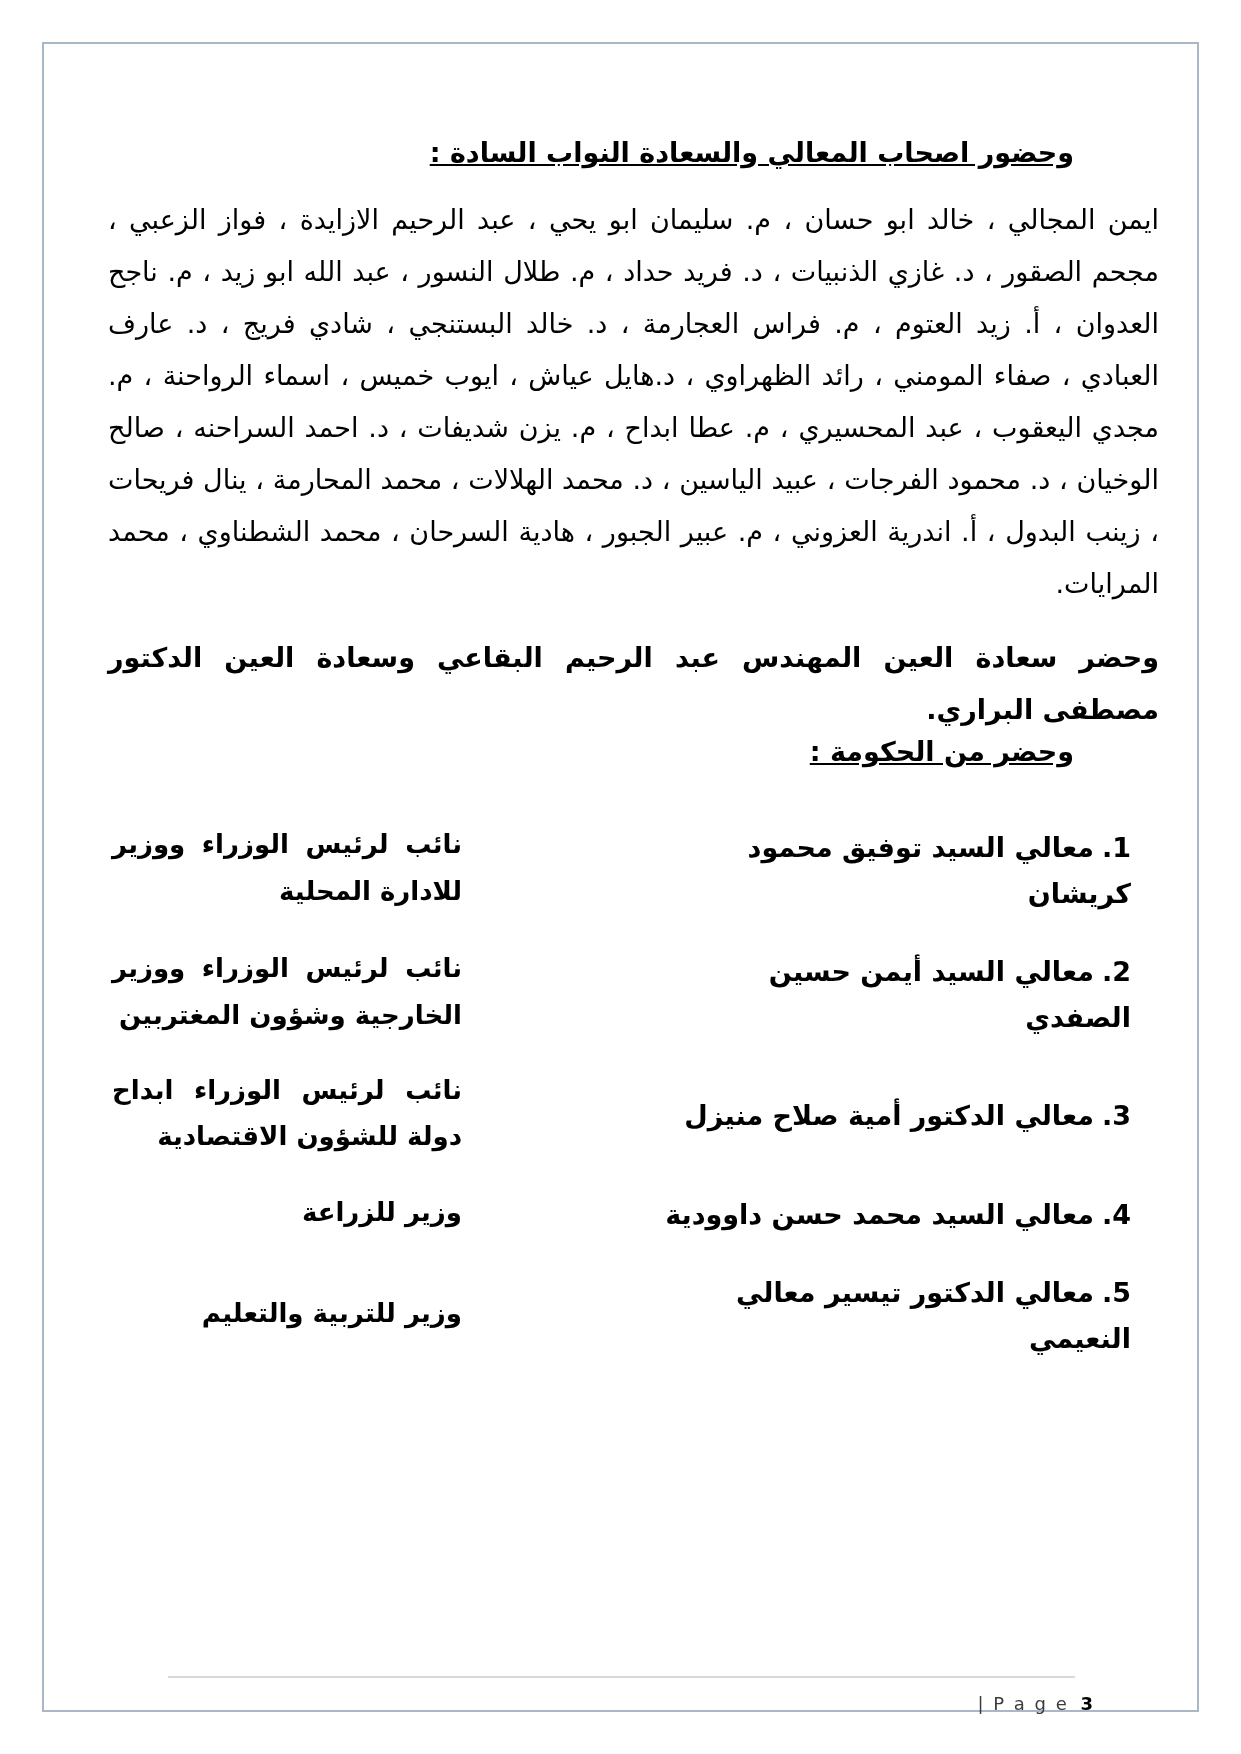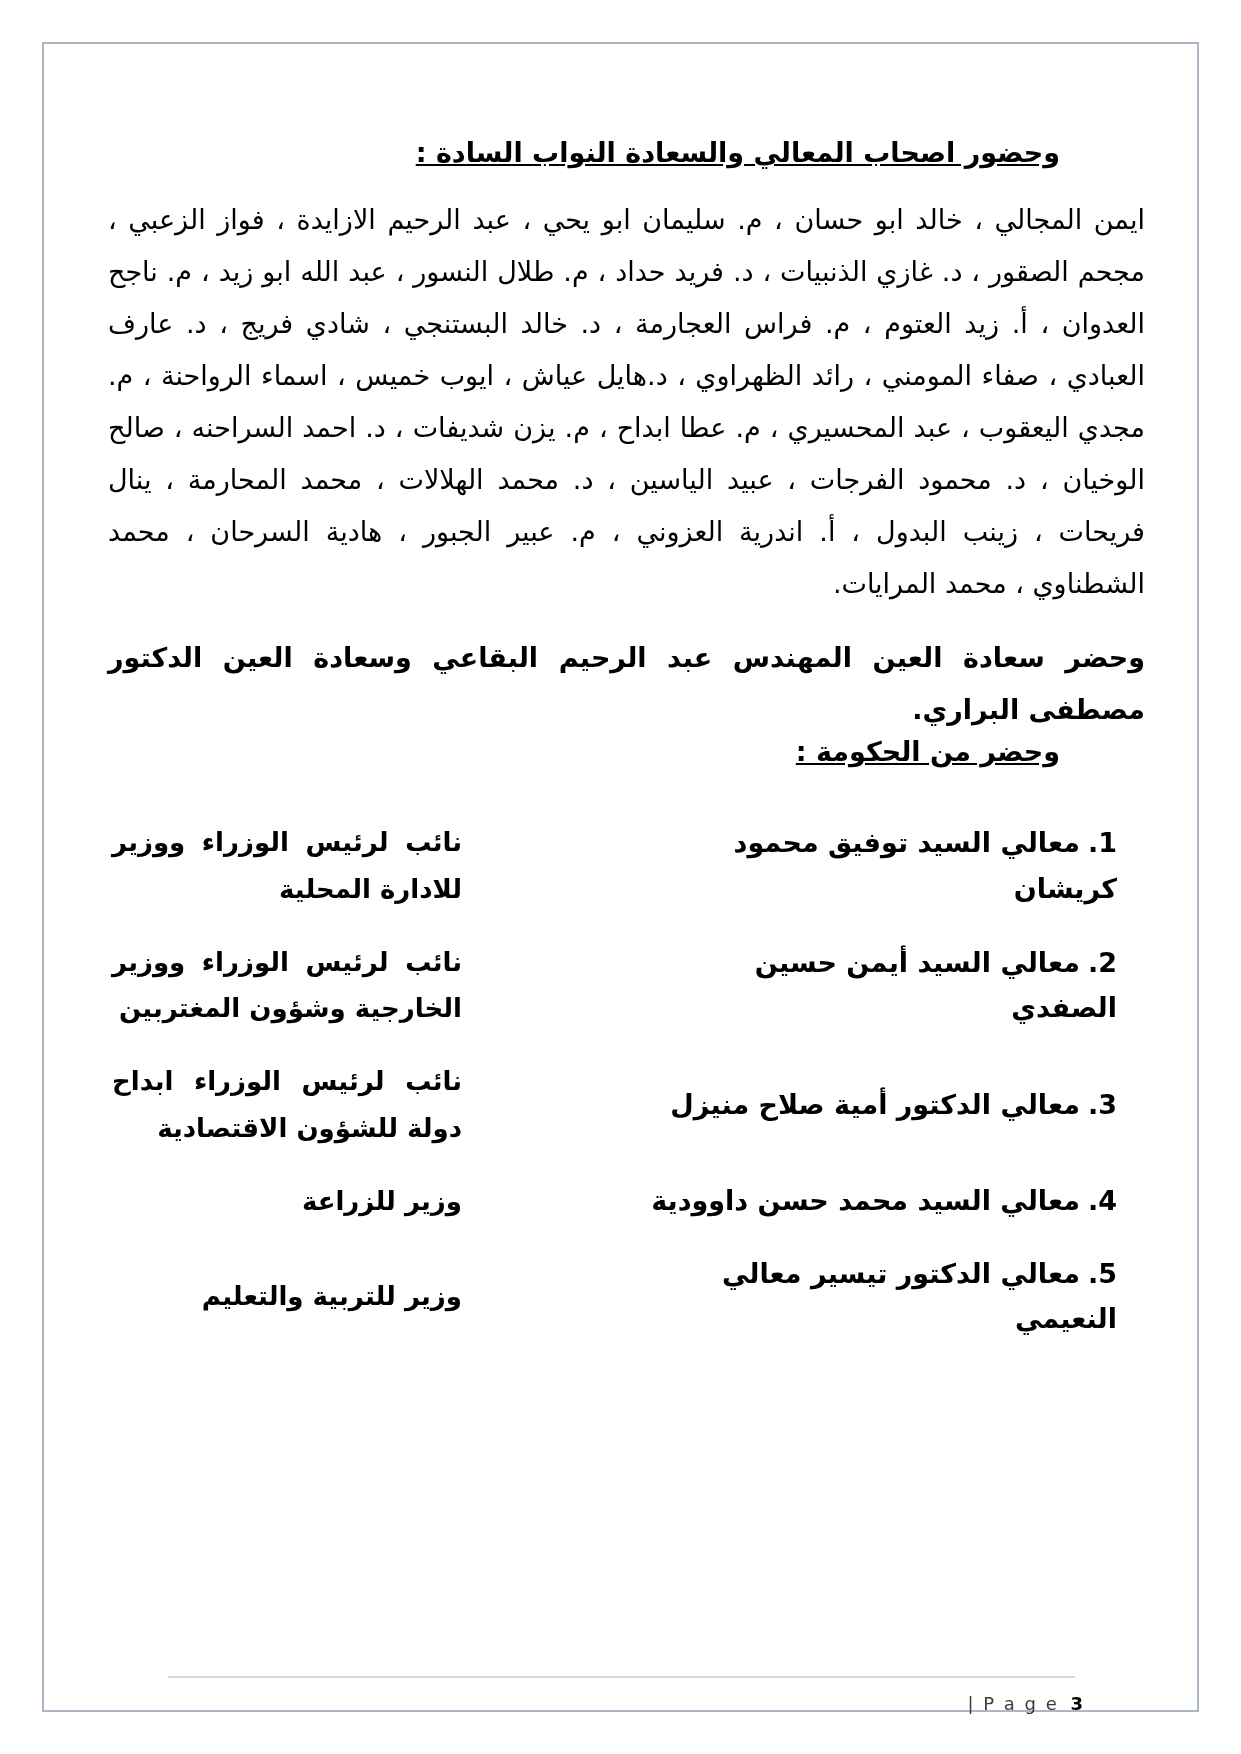--- a/index.html
+++ b/index.html
@@ -25,21 +25,21 @@
     border: 2px solid #a9b7c7;
     pointer-events: none;
   }
   .content {
     position: absolute;
     top: 42px;
     left: 42px;
     right: 42px;
     bottom: 42px;
     box-sizing: border-box;
-    padding: 95px 54px 120px 66px;
+    padding: 95px 40px 120px 66px;
     direction: rtl;
   }
   .heading {
     font-size: 27px;
     font-weight: bold;
     text-decoration: underline;
     text-align: right;
     margin: 0 85px 0 0;
   }
   .heading2 {
@@ -64,20 +64,21 @@
     margin-bottom: 26px;
     padding-left: 4px;
     padding-right: 28px;
   }
   .gov-name {
     width: 470px;
     font-size: 27px;
     font-weight: bold;
     text-align: right;
     line-height: 1.7;
+    margin-top: 6px;
   }
   .gov-num {
     margin-left: 8px;
   }
   .gov-role {
     width: 350px;
     font-size: 26px;
     font-weight: bold;
     text-align: justify;
     line-height: 1.8;
@@ -85,21 +86,21 @@
   .footer-line {
     position: absolute;
     left: 168px;
     right: 166px;
     bottom: 76px;
     height: 2px;
     background: #d9d9d9;
   }
   .footer {
     position: absolute;
-    right: 156px;
+    right: 146px;
     bottom: 40px;
     direction: ltr;
     font-size: 18px;
     letter-spacing: 2px;
     color: #3b3b3b;
   }
   .footer .pagenum {
     font-weight: bold;
     color: #000000;
     margin-left: 4px;

